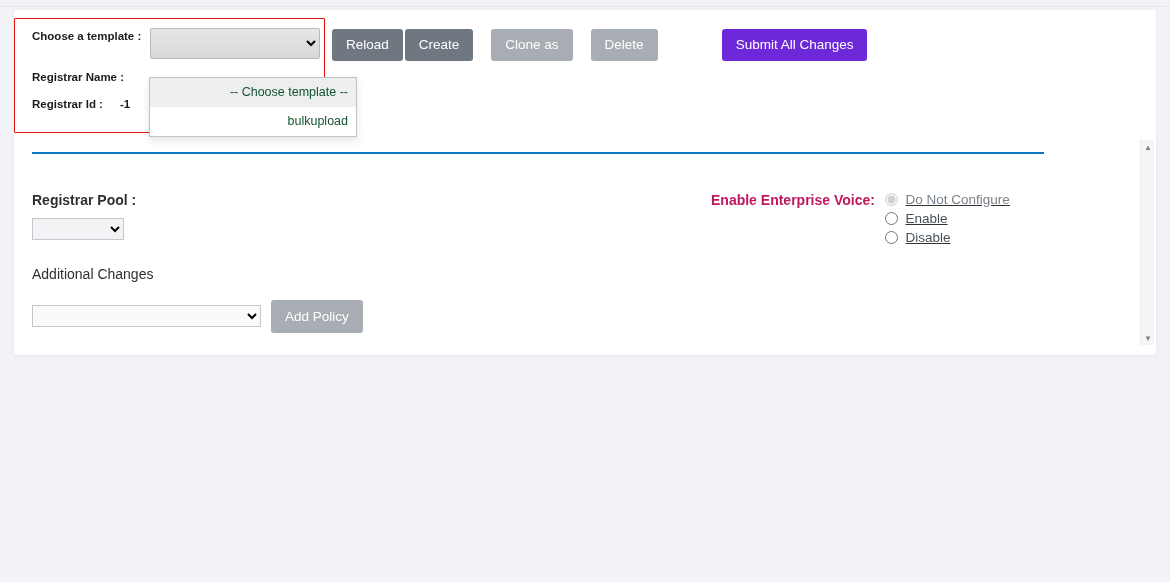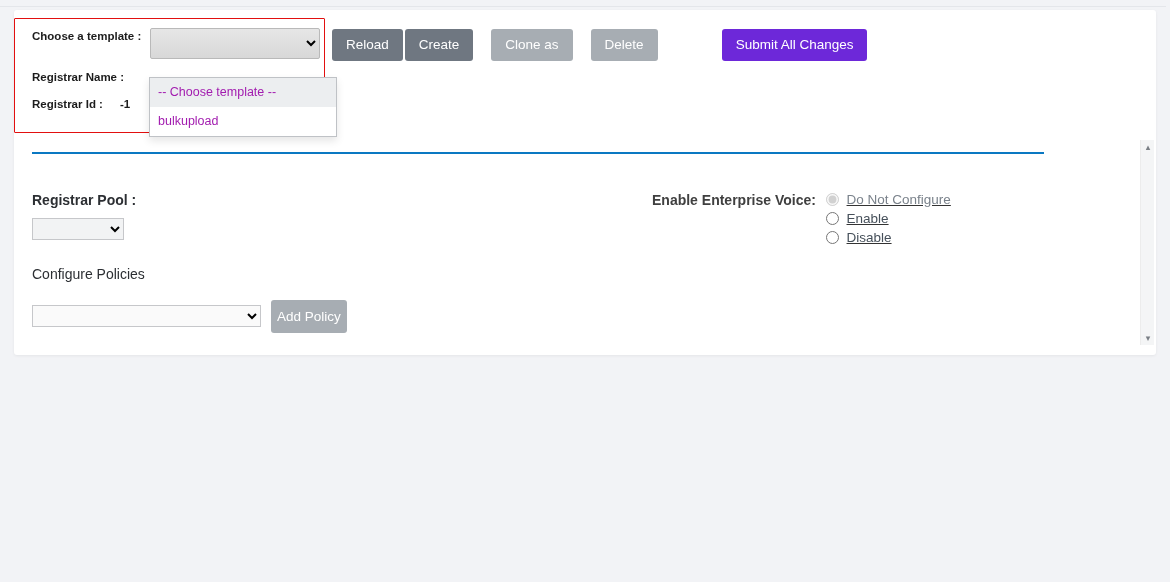--- a/index.html
+++ b/index.html
@@ -82,28 +82,29 @@
       border: 1px solid #b9b9b9;
       border-radius: 2px;
       font-size: 12px;
       padding: 2px 4px;
     }
 
     .dropdown-list {
       position: absolute;
       top: 49px;
       left: 117px;
-      width: 188px;
+      width: 208px;
       background: #fff;
       border: 1px solid #bfc2c6;
       box-shadow: 0 4px 8px rgba(0,0,0,0.10);
       z-index: 20;
       font-weight: 400;
       font-size: 12.5px;
-      color: #a21caf;
+      color: #14532d;
+      text-align: right;
     }
     .dropdown-list .opt {
       padding: 5px 8px;
       cursor: pointer;
     }
     .dropdown-list .opt.sel {
       background: #eceef0;
     }
 
     .buttons-row {
@@ -130,21 +131,21 @@
     .blue-underline {
       margin-top: 28px;
       width: 1012px;
       height: 2px;
       background: #0a78c2;
     }
 
     .form-area {
       display: flex;
       margin-top: 38px;
-      gap: 60px;
+      gap: 83px;
     }
     .col-left { flex: 0 0 560px; }
     .col-right { flex: 1; }
 
     .section-heading {
       font-weight: 700;
       font-size: 14px;
       color: #2c2f33;
       margin-bottom: 10px;
     }
@@ -168,21 +169,21 @@
       margin-top: 18px;
       display: flex;
       align-items: center;
       gap: 10px;
     }
     .btn-addpolicy {
       background: #a7adb3;
       color: #fff;
       border: none;
       border-radius: 3px;
-      padding: 9px 6px;
+      padding: 9px 14px;
       font-size: 13.5px;
       cursor: pointer;
     }
 
     .radio-group {
       display: inline-block;
       vertical-align: top;
       margin-left: 4px;
       text-decoration: underline;
     }
@@ -193,24 +194,25 @@
       margin-bottom: 4px;
       font-size: 13.5px;
       color: #46505a;
     }
     .radio-line input { margin: 0; }
     .radio-line.disabled-label { color: #7a828b; }
 
     .ev-label {
       font-weight: 700;
       font-size: 14px;
-      color: #404040;
+      color: #be185d;
       display: inline-block;
       vertical-align: top;
       margin-right: 2px;
+      margin-left: 36px;
     }
 
     .fake-scrollbar {
       position: absolute;
       top: 130px;
       right: 2px;
       bottom: 10px;
       width: 14px;
       background: #f4f5f6;
       border-left: 1px solid #ececec;
@@ -266,21 +268,21 @@
     </div>
 
     <div class="blue-underline"></div>
 
     <div class="form-area">
       <div class="col-left">
         <div class="section-heading">Registrar Pool :</div>
         <select class="small-select"></select>
 
         <div style="height:26px;"></div>
-        <div class="section-heading" style="font-weight:400; font-size:14px; color:#2c2f33;">Configure Policies</div>
+        <div class="section-heading" style="font-weight:400; font-size:14px; color:#2c2f33;">Additional Changes</div>
 
         <div class="add-policy-row">
           <select class="wide-select"></select>
           <button class="btn-addpolicy">Add Policy</button>
         </div>
       </div>
 
       <div class="col-right">
         <span class="ev-label">Enable Enterprise Voice:</span>
         <div class="radio-group">

